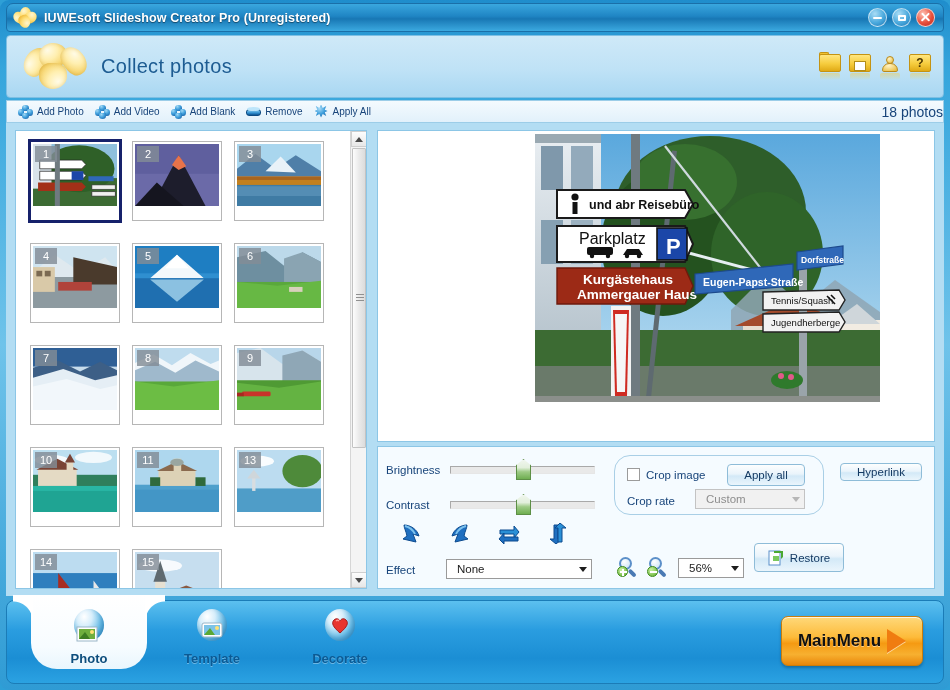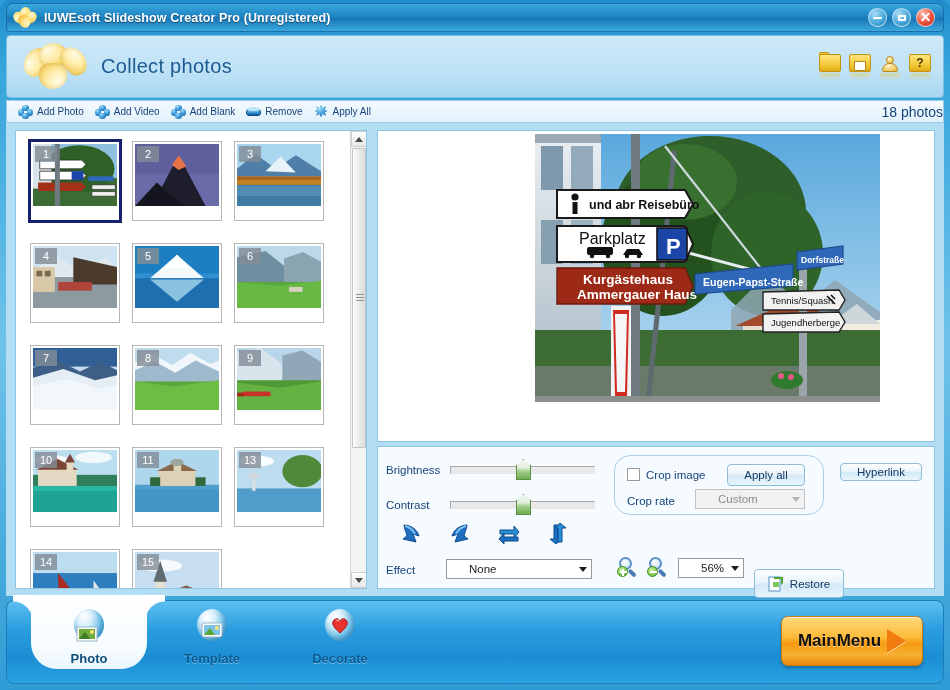--- a/index.html
+++ b/index.html
@@ -213,21 +213,21 @@
   .sknob {
     position:absolute; width:15px; height:21px; top:-7px;
     background: linear-gradient(180deg,#f0f6ee 0%, #e2efdc 40%, #9ecb86 62%, #6fae51 100%);
     border:1px solid #5d8f46;
     clip-path: polygon(50% 0%, 100% 30%, 100% 100%, 0% 100%, 0% 30%);
   }
   .rbtn { width:22px; height:21px; position:relative; }
 
   .combo {
     background:#fff; border:1px solid #9a9a9a; height:20px;
-    display:flex; align-items:center; padding-left:22px; color:#222; font-size:11.5px;
+    display:flex; align-items:center; padding-left:10px; color:#222; font-size:11.5px;
     position:relative;
   }
   .combo .arrow {
     position:absolute; right:4px; top:50%; margin-top:-2px;
     width:0;height:0;border-left:4px solid transparent;border-right:4px solid transparent;border-top:5px solid #1d1d1d;
   }
   .combo.disabled { background:#f1f1f1; color:#8d8d8d; border-color:#c3c3c3; }
   .combo.disabled .arrow { border-top-color:#b6b6b6; }
 
   .groupbox {
@@ -753,21 +753,21 @@
       </span>
       <span class="mag" style="position:absolute;left:270px;top:110px;">
         <i class="glass"></i>
           <i class="handle"></i>
           <i class="minus"></i>
       </span>
       <div class="combo" style="position:absolute;left:300px;top:111px;width:66px;">
         <span>56%</span>
         <span class="arrow"></span>
       </div>
-      <div class="btn" style="left:376px;top:122px;width:90px;height:29px;gap:6px;">
+      <div class="btn" style="left:376px;top:96px;width:90px;height:29px;gap:6px;">
         <span style="width:16px;height:16px;position:relative;">
           <svg width="16" height="16" viewBox="0 0 16 16">
               <rect x="1" y="1" width="11" height="14" fill="#fff" stroke="#5b8fc9"></rect>
               <path d="M6 3 L13 3 L13 9 L15 7 L15 1 L6 1 Z" fill="#4aa832"></path>
               <path d="M5 6 L11 6 L11 11 L5 11 Z" fill="#7bc85c"></path>
             </svg>
         </span>
         <span>Restore</span>
       </div>
     </div>

